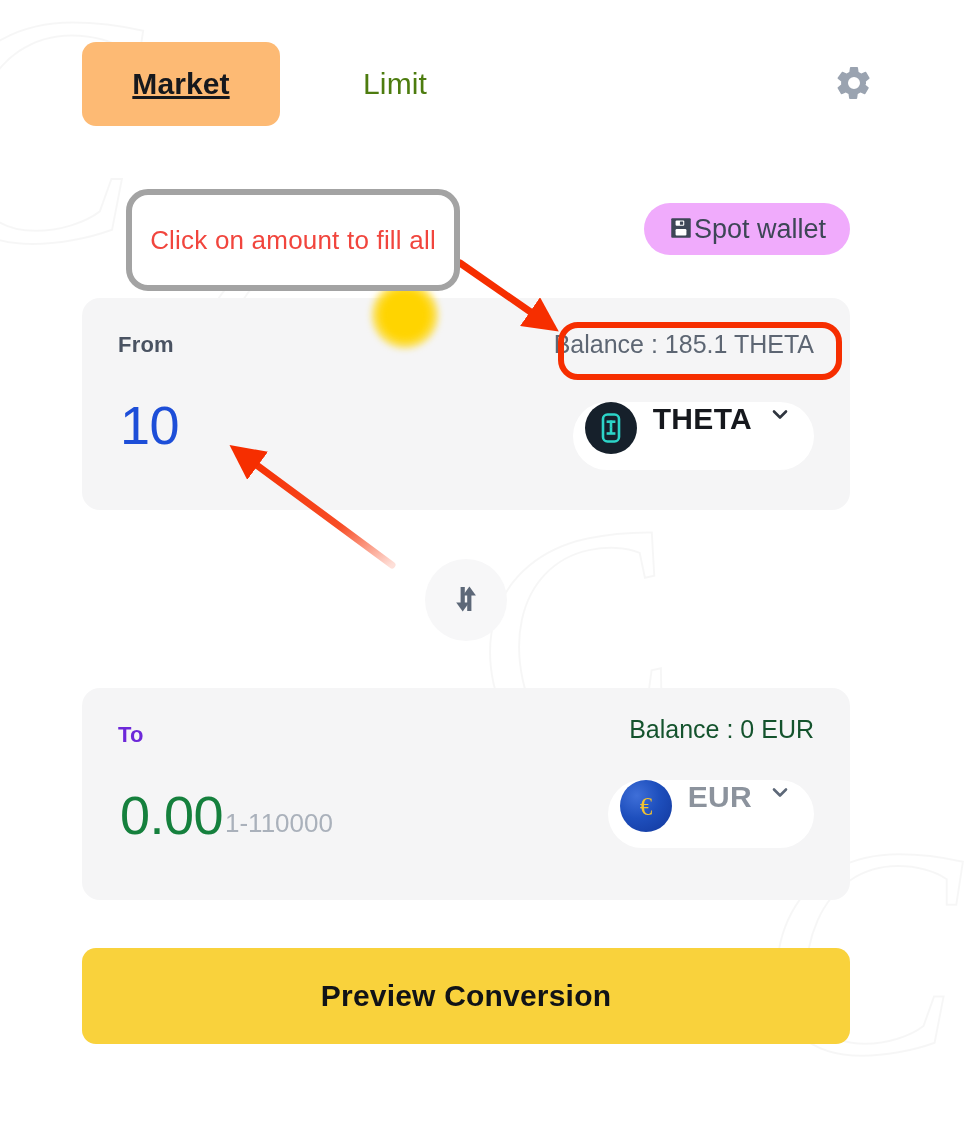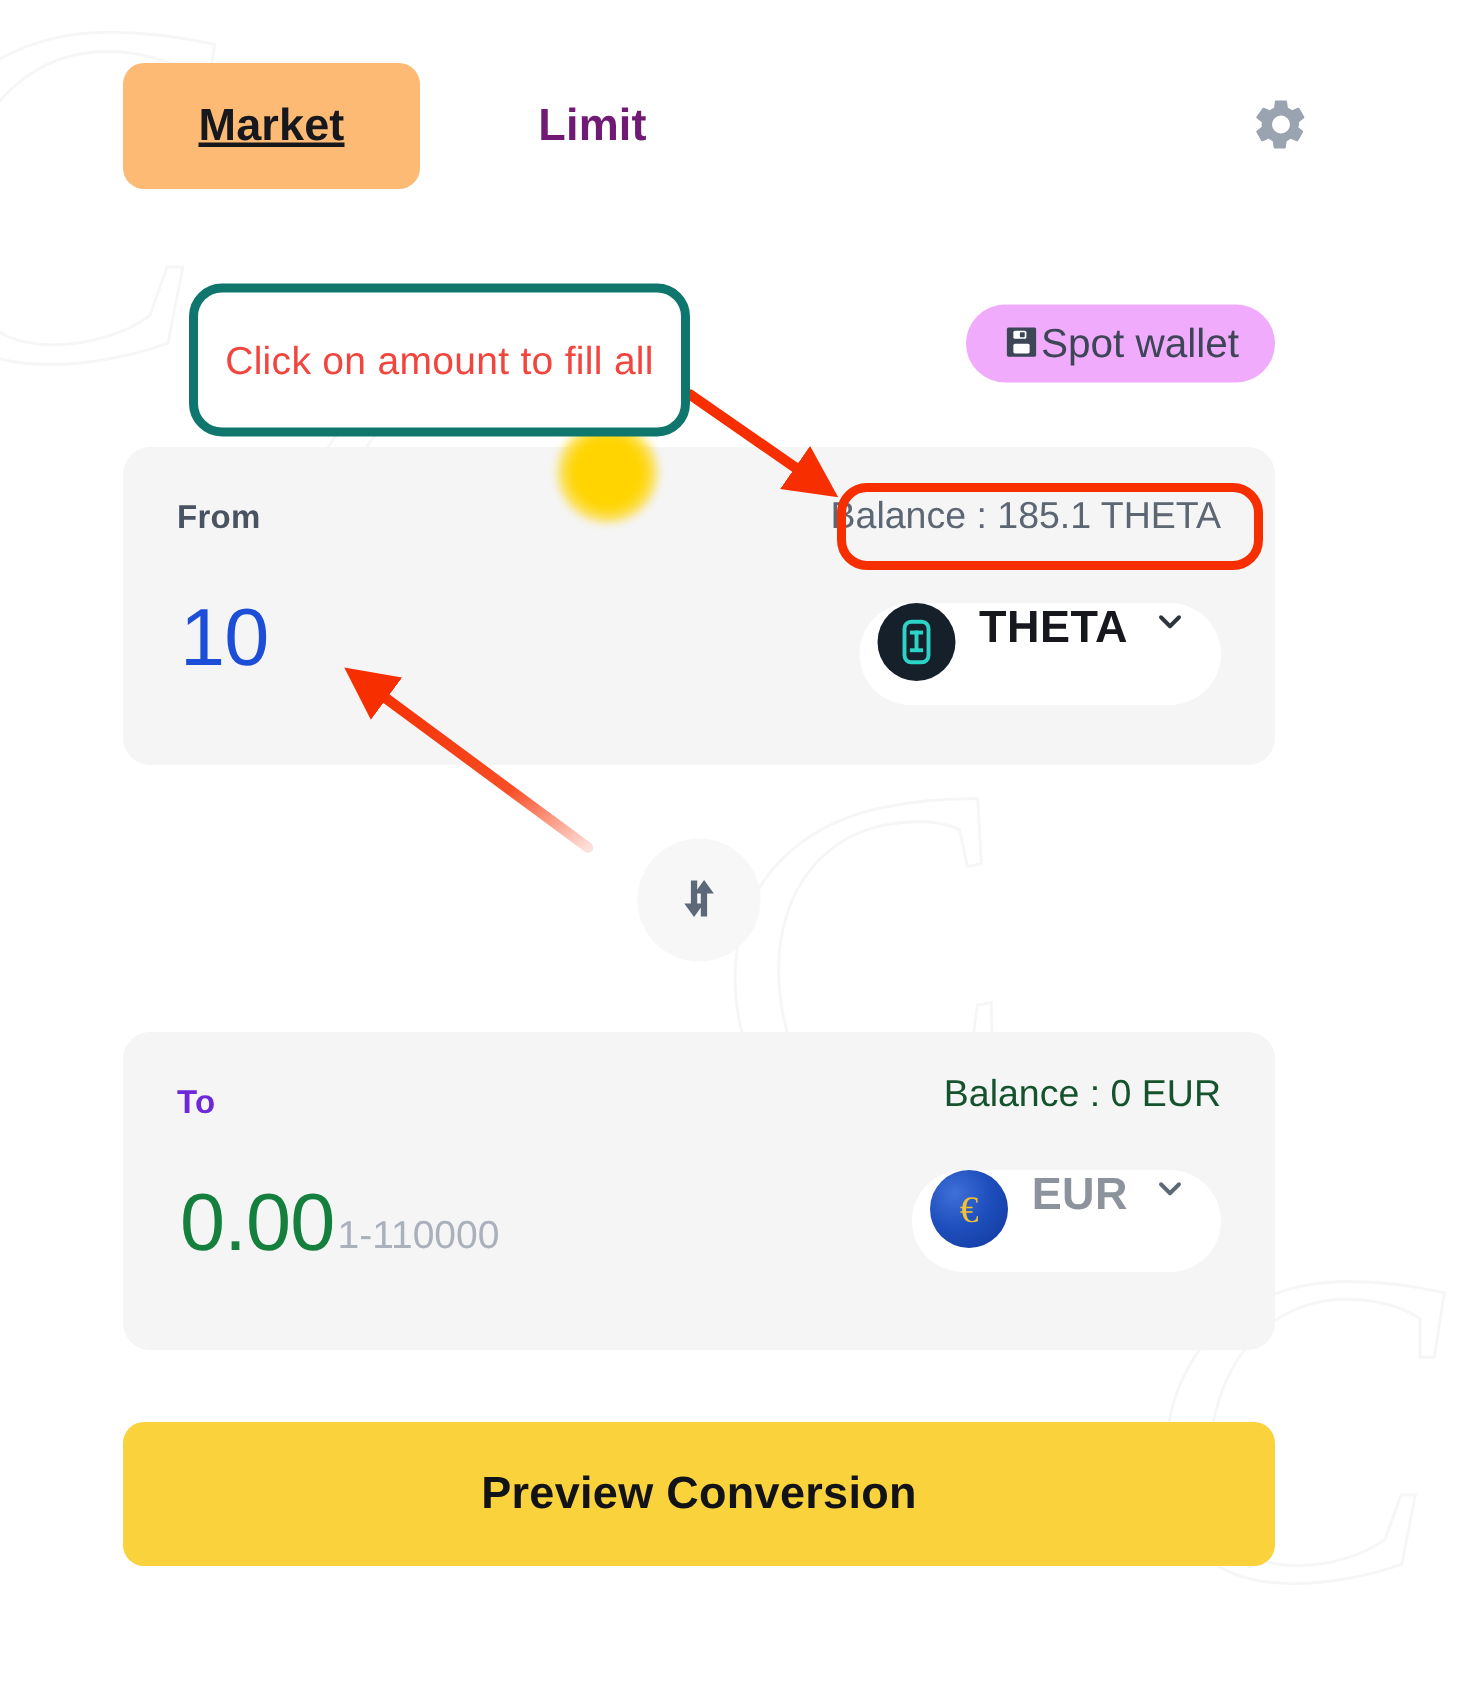--- a/index.html
+++ b/index.html
@@ -72,22 +72,22 @@
     border: none;
     font-family: "Liberation Sans", sans-serif;
   }
   .tab.active {
     background: #fdba74;
     color: #16181d;
     font-weight: 700;
     text-decoration: underline;
   }
   .tab.inactive {
-    color: #701a75;
-    font-weight: 700;
+    color: #4d7c0f;
+    font-weight: 400;
     margin-left: 16px;
   }
   .gear-btn {
     margin-left: auto;
     width: 60px;
     height: 60px;
     display: flex;
     align-items: center;
     justify-content: center;
     background: transparent;
@@ -251,21 +251,21 @@
     inset: 0;
     z-index: 5;
     pointer-events: none;
   }
   .callout {
     position: absolute;
     left: 126px;
     top: 189px;
     width: 334px;
     height: 102px;
-    border: 6px solid #0f766e;
+    border: 6px solid #a3a3a3;
     border-radius: 22px;
     background: #ffffff;
     display: flex;
     align-items: center;
     justify-content: center;
   }
   .callout-text {
     font-size: 26px;
     color: #f1453d;
     white-space: nowrap;

